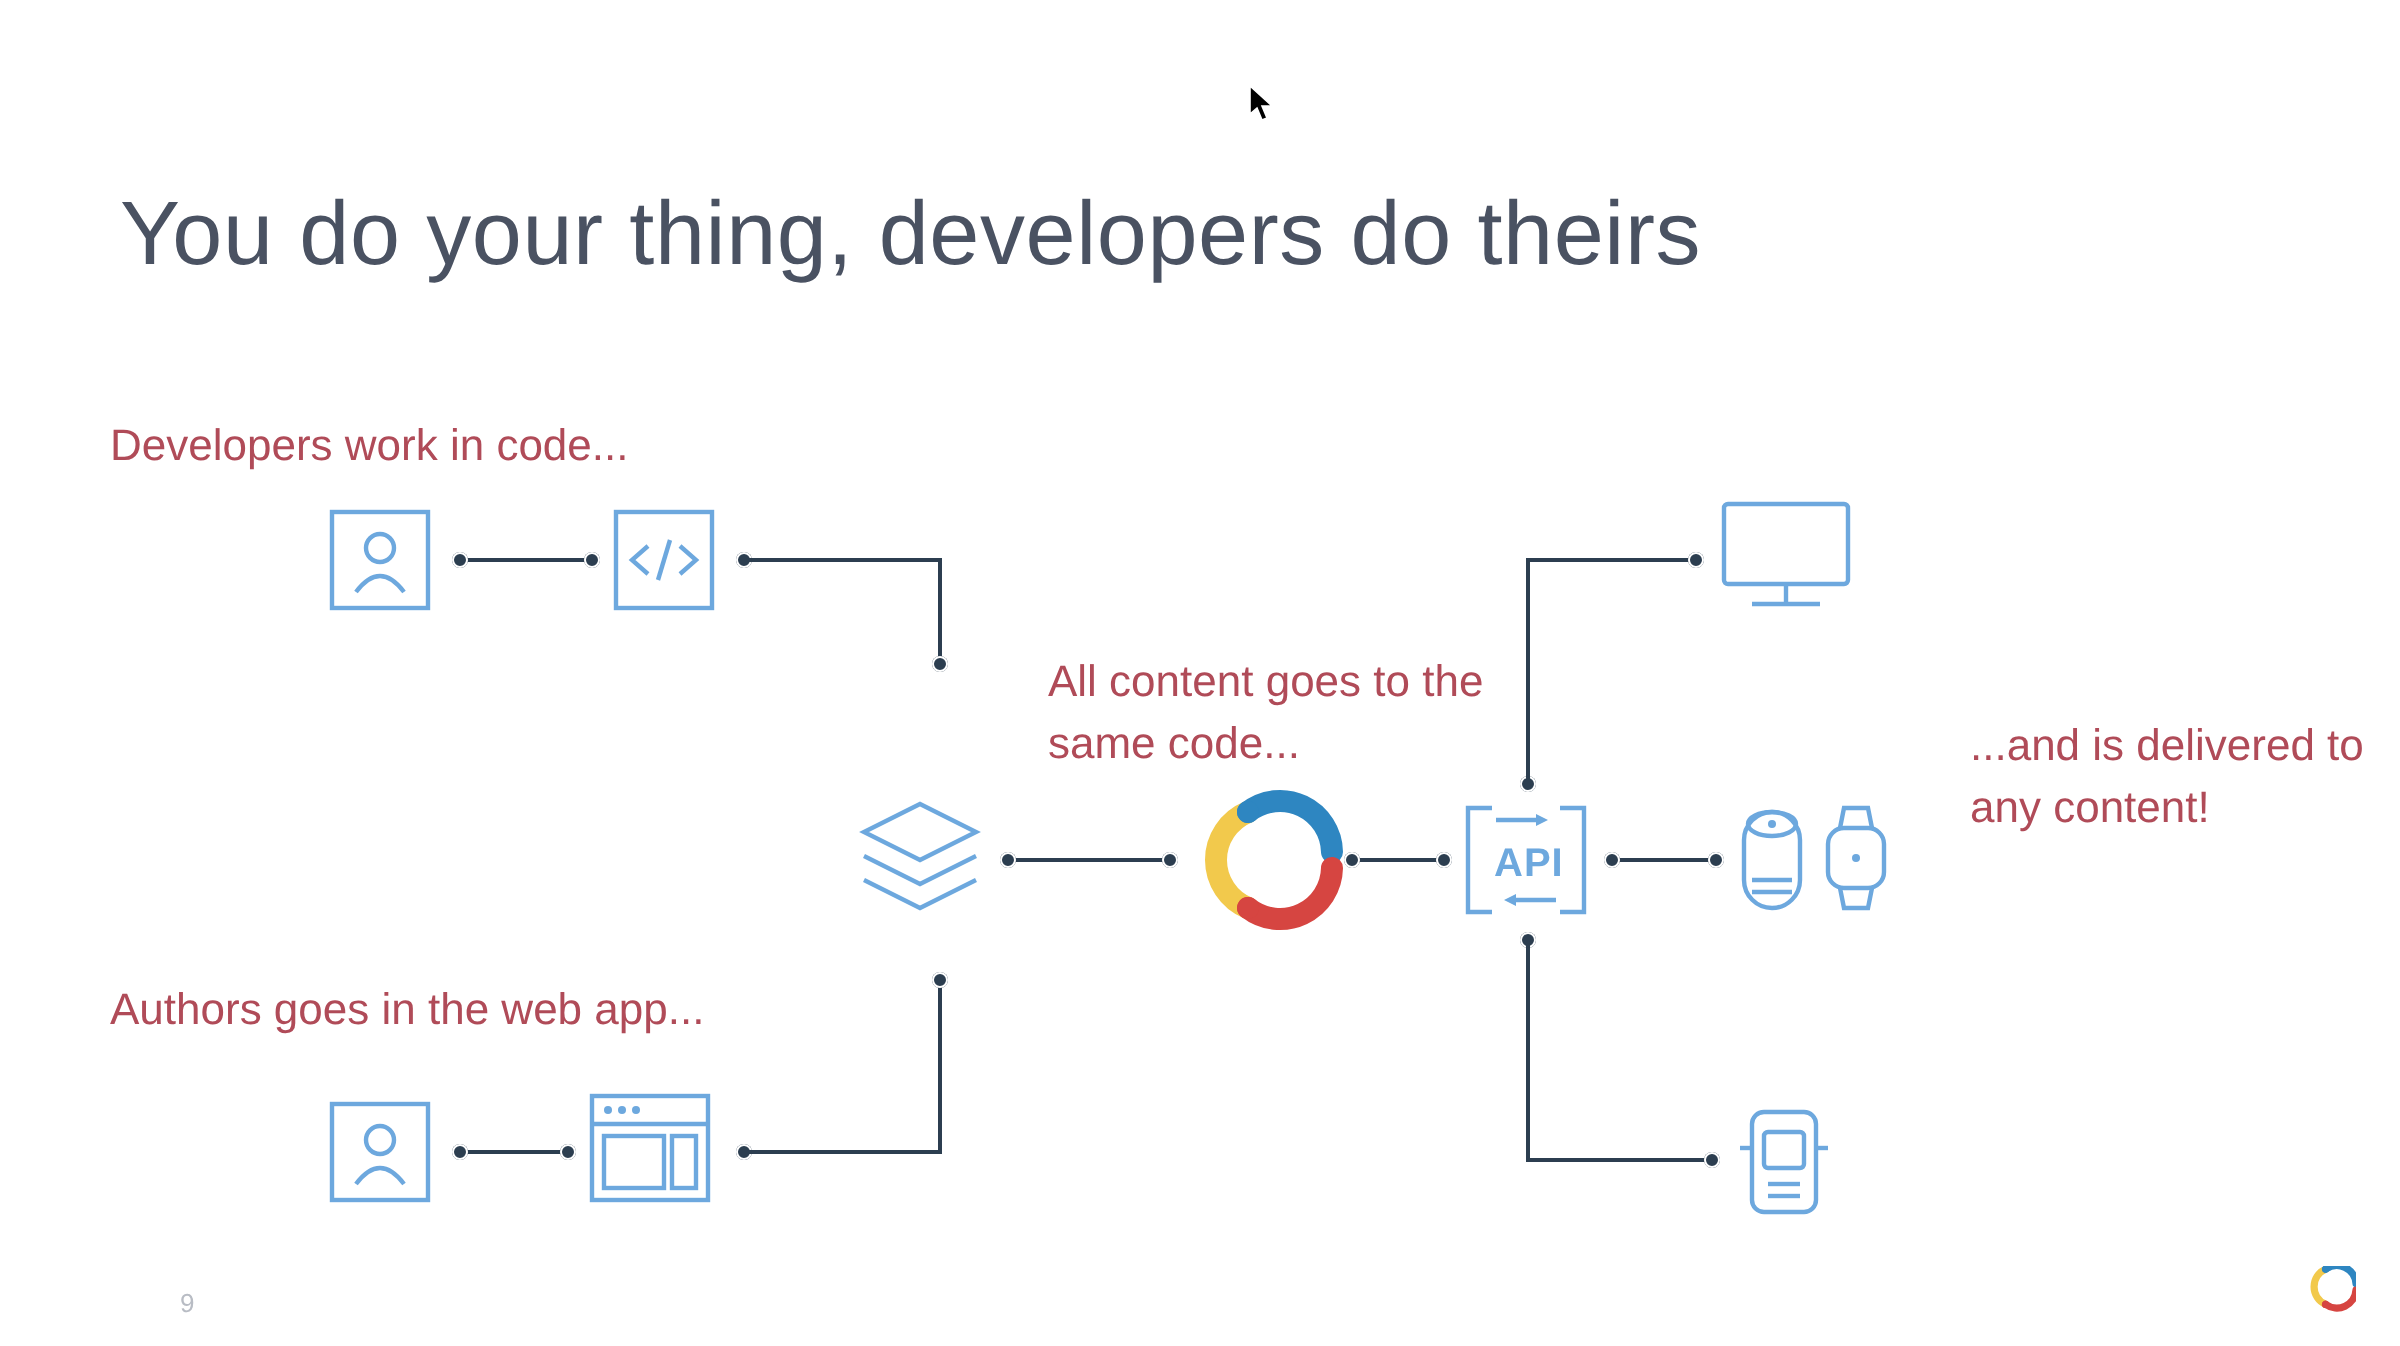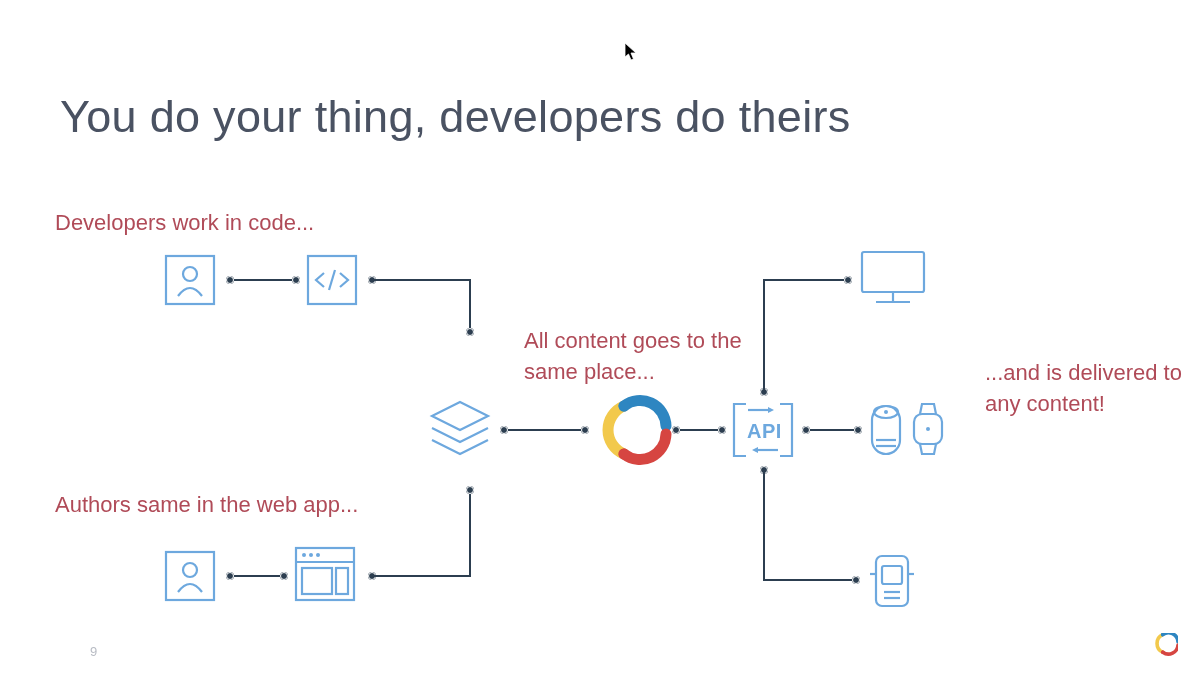--- a/index.html
+++ b/index.html
@@ -58,22 +58,22 @@
     width: 14px;
     height: 20px;
   }
 </style>
 </head>
 <body>
 
 <div class="title">You do your thing, developers do theirs</div>
 
 <div class="sub" style="left:55px; top:188px;margin-top:20px;">Developers work in code...</div>
-<div class="sub" style="left:55px; top:490px;">Authors same in the web app...</div>
-<div class="sub" style="left:524px; top:326px; width:220px;">All content goes to the same place...</div>
+<div class="sub" style="left:55px; top:490px;">Authors goes in the web app...</div>
+<div class="sub" style="left:524px; top:326px; width:220px;">All content goes to the same code...</div>
 <div class="sub" style="left:985px; top:358px; width:200px;">...and is delivered to any content!</div>
 
 <div class="page-number">9</div>
 
 <svg class="layer" viewBox="0 0 1200 673">
 
   <defs>
     <style>
       .blue { fill:none; stroke:#6da8de; stroke-width:2.2; }
       .blueF{ fill:#6da8de; }

